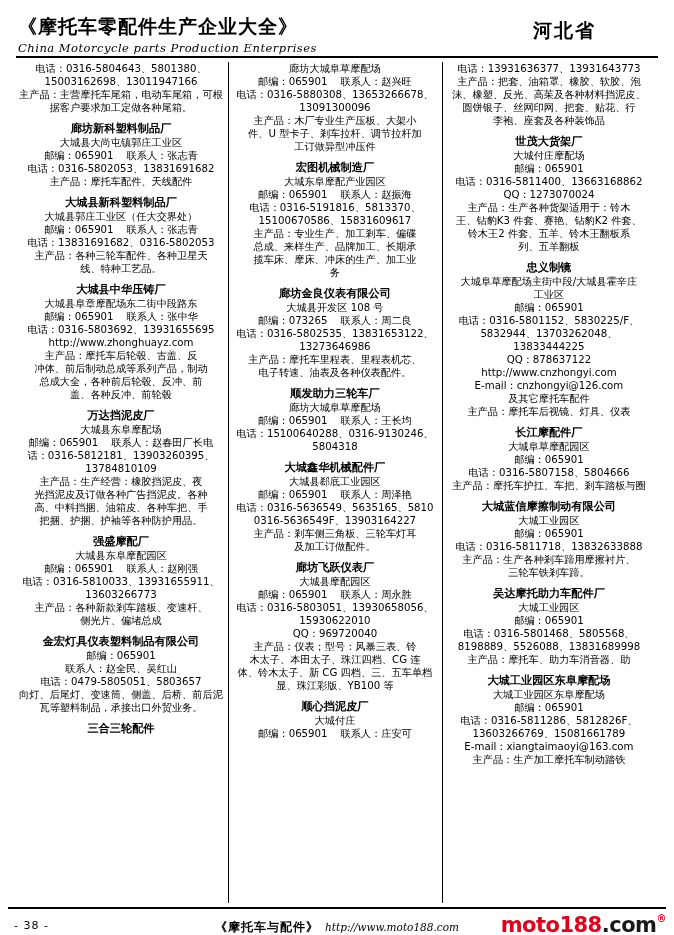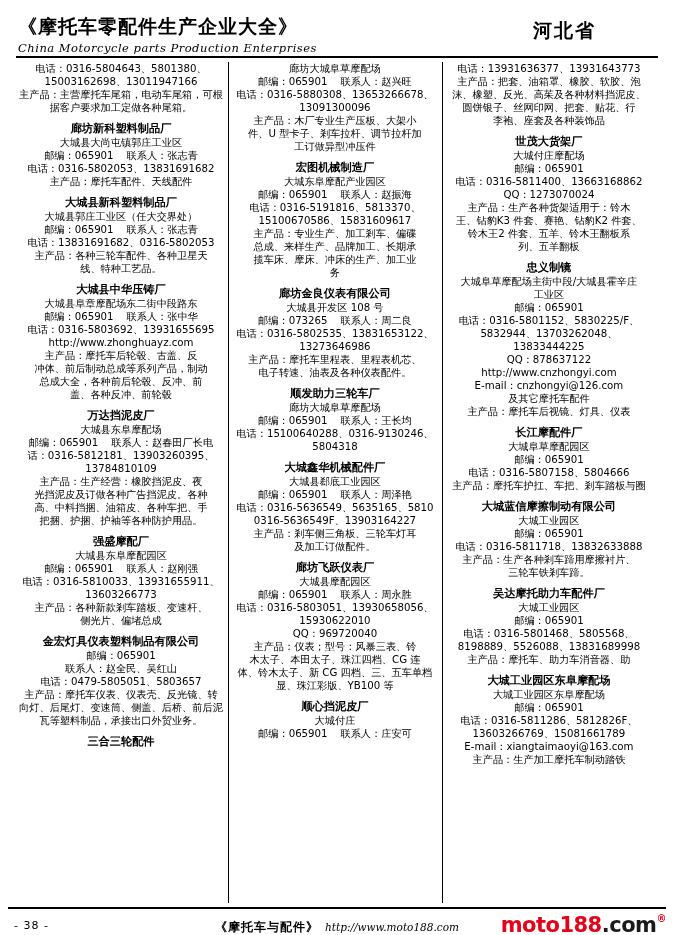--- a/index.html
+++ b/index.html
@@ -201,21 +201,20 @@
         <div class="eline">电话：0316-5810033、13931655911、</div>
         <div class="eline">13603266773</div>
         <div class="eline">主产品：各种新款剎车踏板、变速杆、</div>
         <div class="eline">侧光片、偏堵总成</div>
       </div>
       <div class="entry">
         <div class="ename">金宏灯具仪表塑料制品有限公司</div>
         <div class="eline">邮编：065901</div>
         <div class="eline">联系人：赵全民、吴红山</div>
         <div class="eline">电话：0479-5805051、5803657</div>
-        <div class="eline">主产品：摩托车仪表、仪表壳、反光镜、转</div>
         <div class="eline">向灯、后尾灯、变速筒、侧盖、后桥、前后泥</div>
         <div class="eline">瓦等塑料制品，承接出口外贸业务。</div>
       </div>
       <div class="entry">
         <div class="ename">三合三轮配件</div>
       </div>
     </div>
 
     <div class="col">
       <div class="vline" style="left:-2px;"></div>

